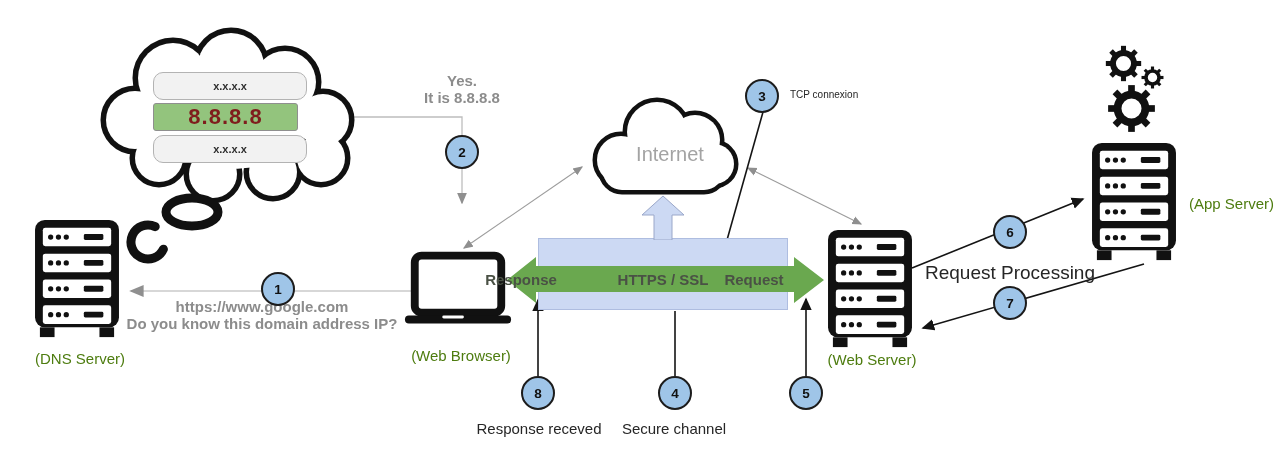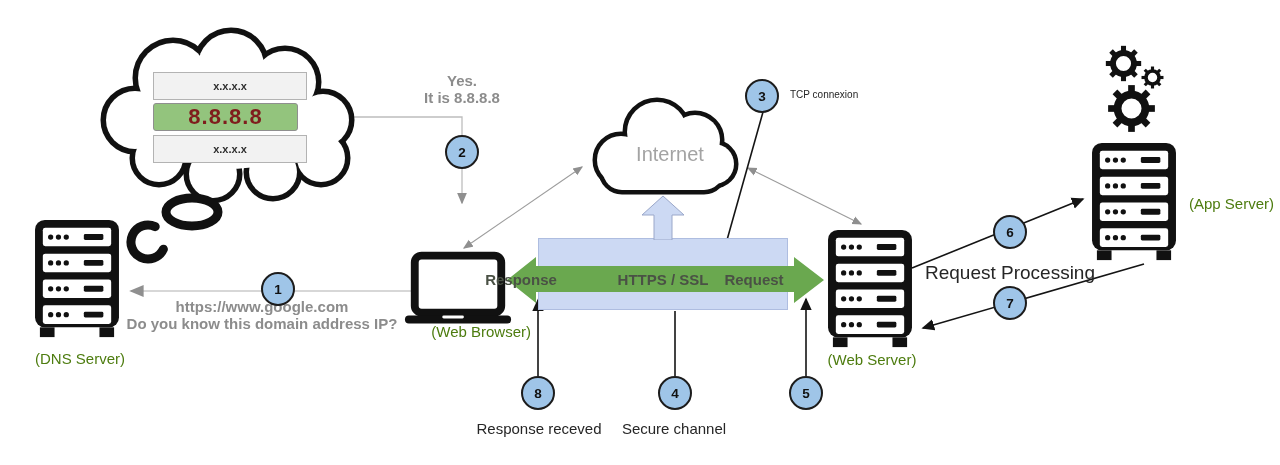--- a/index.html
+++ b/index.html
@@ -15,21 +15,21 @@
   .step-circle{
     position:absolute;width:34px;height:34px;border-radius:50%;
     background:var(--step-circle-fill,#9fc5e8);border:2px solid #1c1c1c;
     display:flex;align-items:center;justify-content:center;
     font-size:13.5px;font-weight:bold;color:#111;z-index:30;
   }
 
   
   .ip-row{
     position:absolute;left:153px;width:154px;height:28px;
-    background:#f2f2f2;border:1px solid #b3b3b3;border-radius:0;
+    background:#f2f2f2;border:1px solid #b3b3b3;border-radius:10px;
     display:flex;align-items:center;justify-content:center;
     font-size:11px;font-weight:bold;color:#2e2e2e;z-index:12;
   }
   .ip-row.hl{
     width:145px;height:28px;background:var(--ip-highlight,#93c47d);
     border-color:#8f8f8f;border-radius:3px;
     font-size:22px;font-weight:700;letter-spacing:1px;color:#7f1d1d;
   }
 
   .gray-bold{color:#8c8c8c;font-weight:bold;font-size:15px;line-height:17px;text-align:center;}
@@ -178,21 +178,21 @@
   </div>
 
   <svg class="abs" style="left:33px;top:218px" width="88" height="123">
       <use href="#ic-server"></use>
     </svg>
   <div class="abs node-label" style="left:35px;top:351px">(DNS Server)</div>
 
   <svg class="abs" style="left:401px;top:251px" width="114" height="74">
       <use href="#ic-laptop"></use>
     </svg>
-  <div class="abs node-label" style="left:391px;top:324px;width:140px;text-align:right">(Web Browser)</div>
+  <div class="abs node-label" style="left:391px;top:348px;width:140px;text-align:center">(Web Browser)</div>
 
   <svg class="abs" style="left:583px;top:94px" width="158" height="110" viewBox="0 0 158 110">
     <g stroke="#111" stroke-width="9" fill="#fff">
       <circle cx="38" cy="66" r="24"></circle>
         <circle cx="74" cy="38" r="30"></circle>
       <circle cx="112" cy="46" r="25"></circle>
         <circle cx="131" cy="70" r="20"></circle>
       <rect x="20" y="56" width="120" height="40" rx="19"></rect>
     </g>
     <g fill="#fff" stroke="none">

